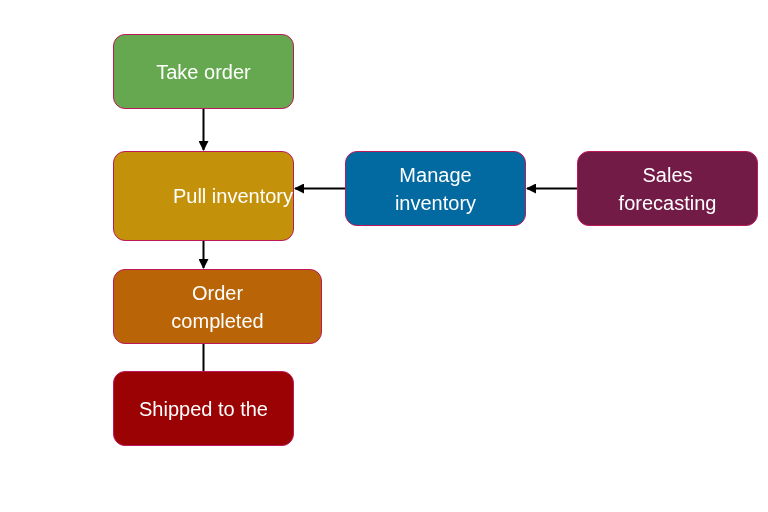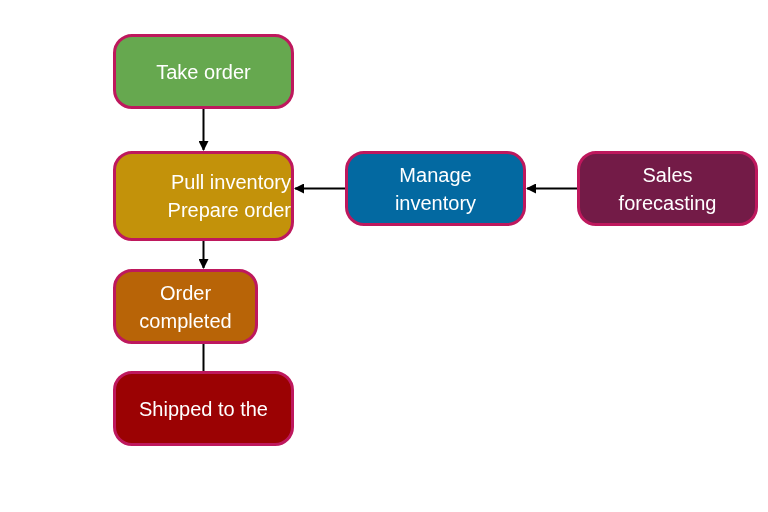--- a/index.html
+++ b/index.html
@@ -1,27 +1,27 @@
 <!DOCTYPE html>
 <html><head>
 <meta charset="utf-8">
 <style>
   html, body { margin: 0; padding: 0; }
   body { width: 768px; height: 512px; background: #ffffff; position: relative; overflow: hidden; font-family: "Liberation Sans", sans-serif; }
   .node {
     position: absolute; box-sizing: border-box;
-    border: 3px solid #be185d; border-radius: 19px;
+    border: 1px solid #be185d; border-radius: 12px;
     color: #ffffff; font-size: 20px; line-height: 28px;
     display: flex; flex-direction: column; align-items: center; justify-content: center;
     text-align: center;
   }
   .node span { display: block; white-space: nowrap; }
   #n-take     { left: 113px; top: 34px;  width: 181px; height: 75px; background: #66a84f; }
   #n-pull     { left: 113px; top: 151px; width: 181px; height: 90px; background: #c3920a; align-items: flex-end; }
-  #n-complete { left: 113px; top: 269px; width: 145px; height: 75px; background: #b86407; }
+  #n-complete { left: 113px; top: 269px; width: 209px; height: 75px; background: #b86407; }
   #n-shipped  { left: 113px; top: 371px; width: 181px; height: 75px; background: #9b0203; }
   #n-manage   { left: 345px; top: 151px; width: 181px; height: 75px; background: #a64c79; }
   #n-sales    { left: 577px; top: 151px; width: 181px; height: 75px; background: #731b47; }
   svg.edges { position: absolute; left: 0; top: 0; }
 </style>
 </head>
 <body>
 
 <svg class="edges" width="768" height="512">
   <defs>
@@ -34,21 +34,20 @@
   <line x1="203.5" y1="344" x2="203.5" y2="386" stroke="#000" stroke-width="2" marker-end="url(#arrowhead)"></line>
   <line x1="345" y1="188.5" x2="295" y2="188.5" stroke="#000" stroke-width="2" marker-end="url(#arrowhead)"></line>
   <line x1="577" y1="188.5" x2="527" y2="188.5" stroke="#000" stroke-width="2" marker-end="url(#arrowhead)"></line>
 </svg>
 
 <div class="node" id="n-take" style="background: rgb(102, 168, 79);">
   <span>Take order</span>
 </div>
 <div class="node" id="n-pull" style="background: rgb(195, 146, 10);">
   <span>Pull inventory</span>
-  <span>Prepare order</span>
 </div>
 <div class="node" id="n-complete" style="background: rgb(184, 100, 7);">
   <span>Order</span>
   <span>completed</span>
 </div>
 <div class="node" id="n-shipped" style="background: rgb(155, 2, 3);">
   <span>Shipped to the</span>
 </div>
 <div class="node" id="n-manage" style="background: #0369a1;">
   <span>Manage</span>

